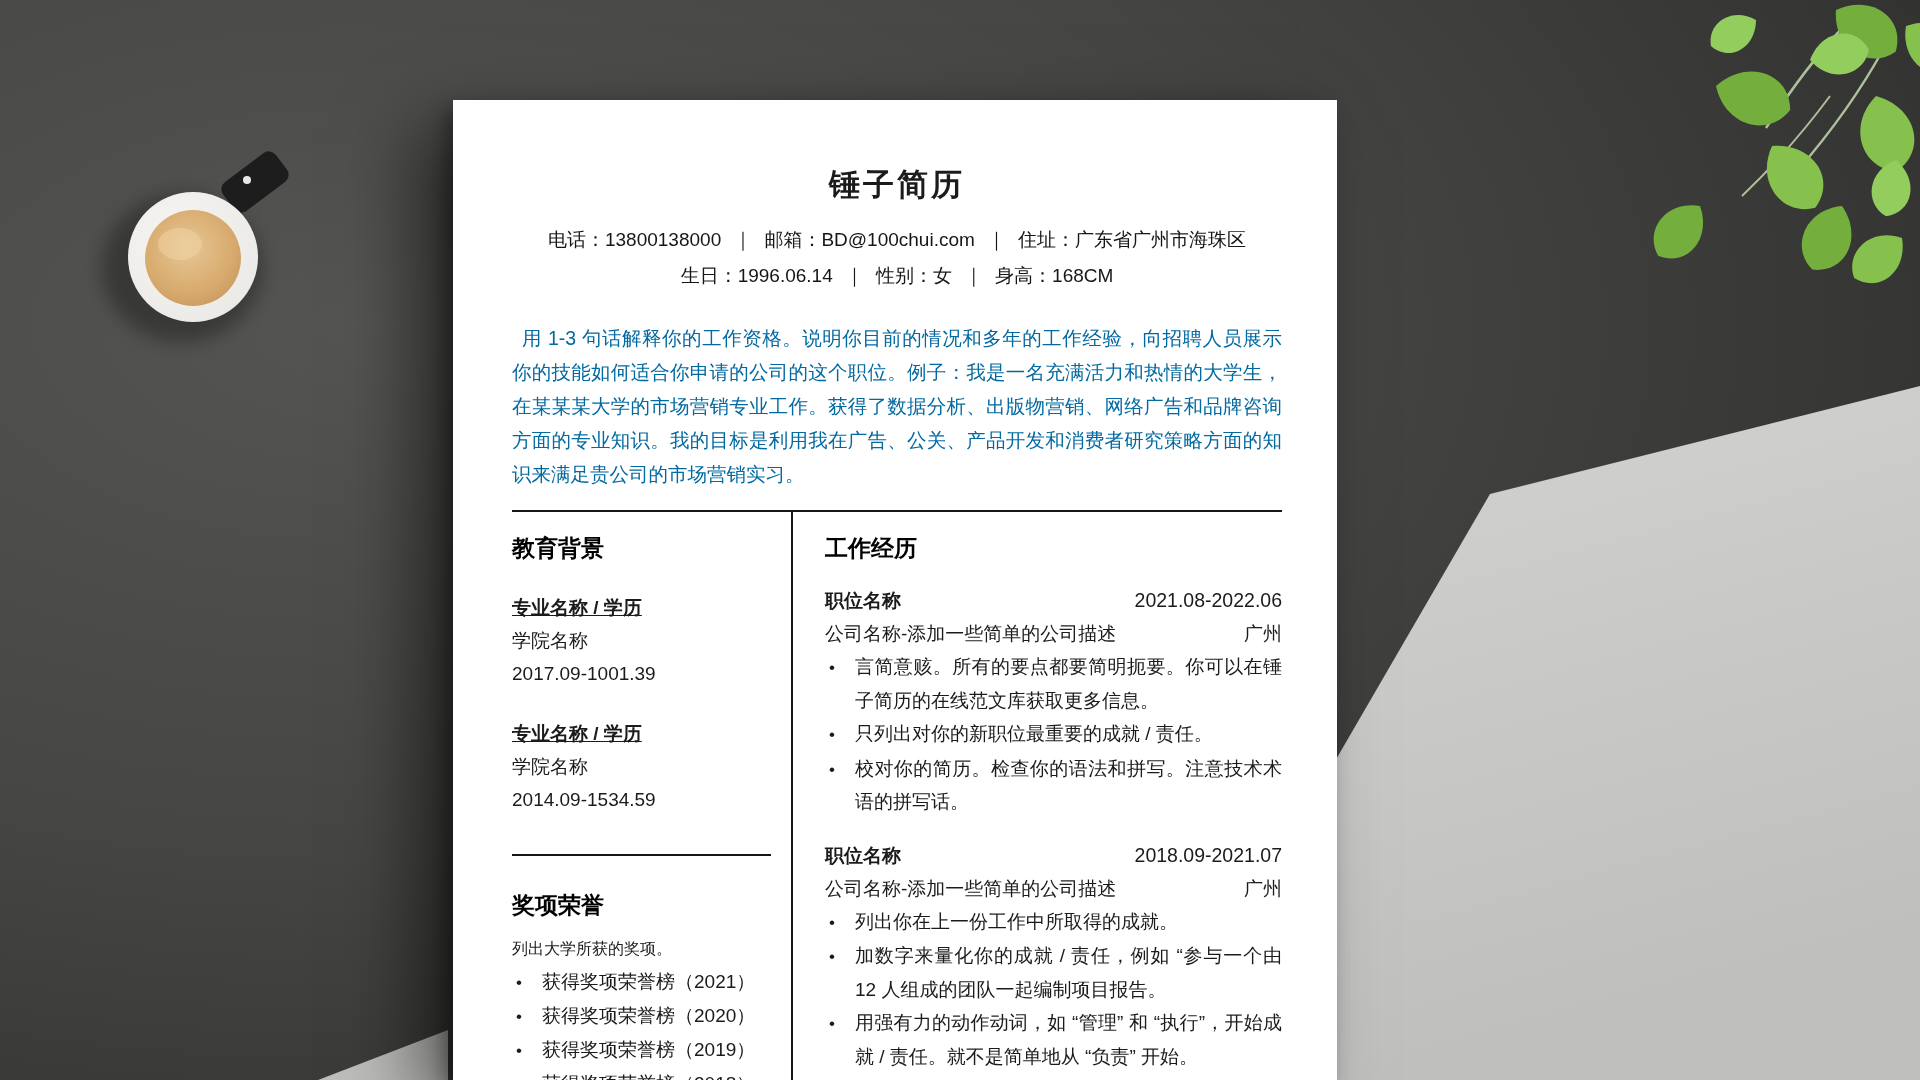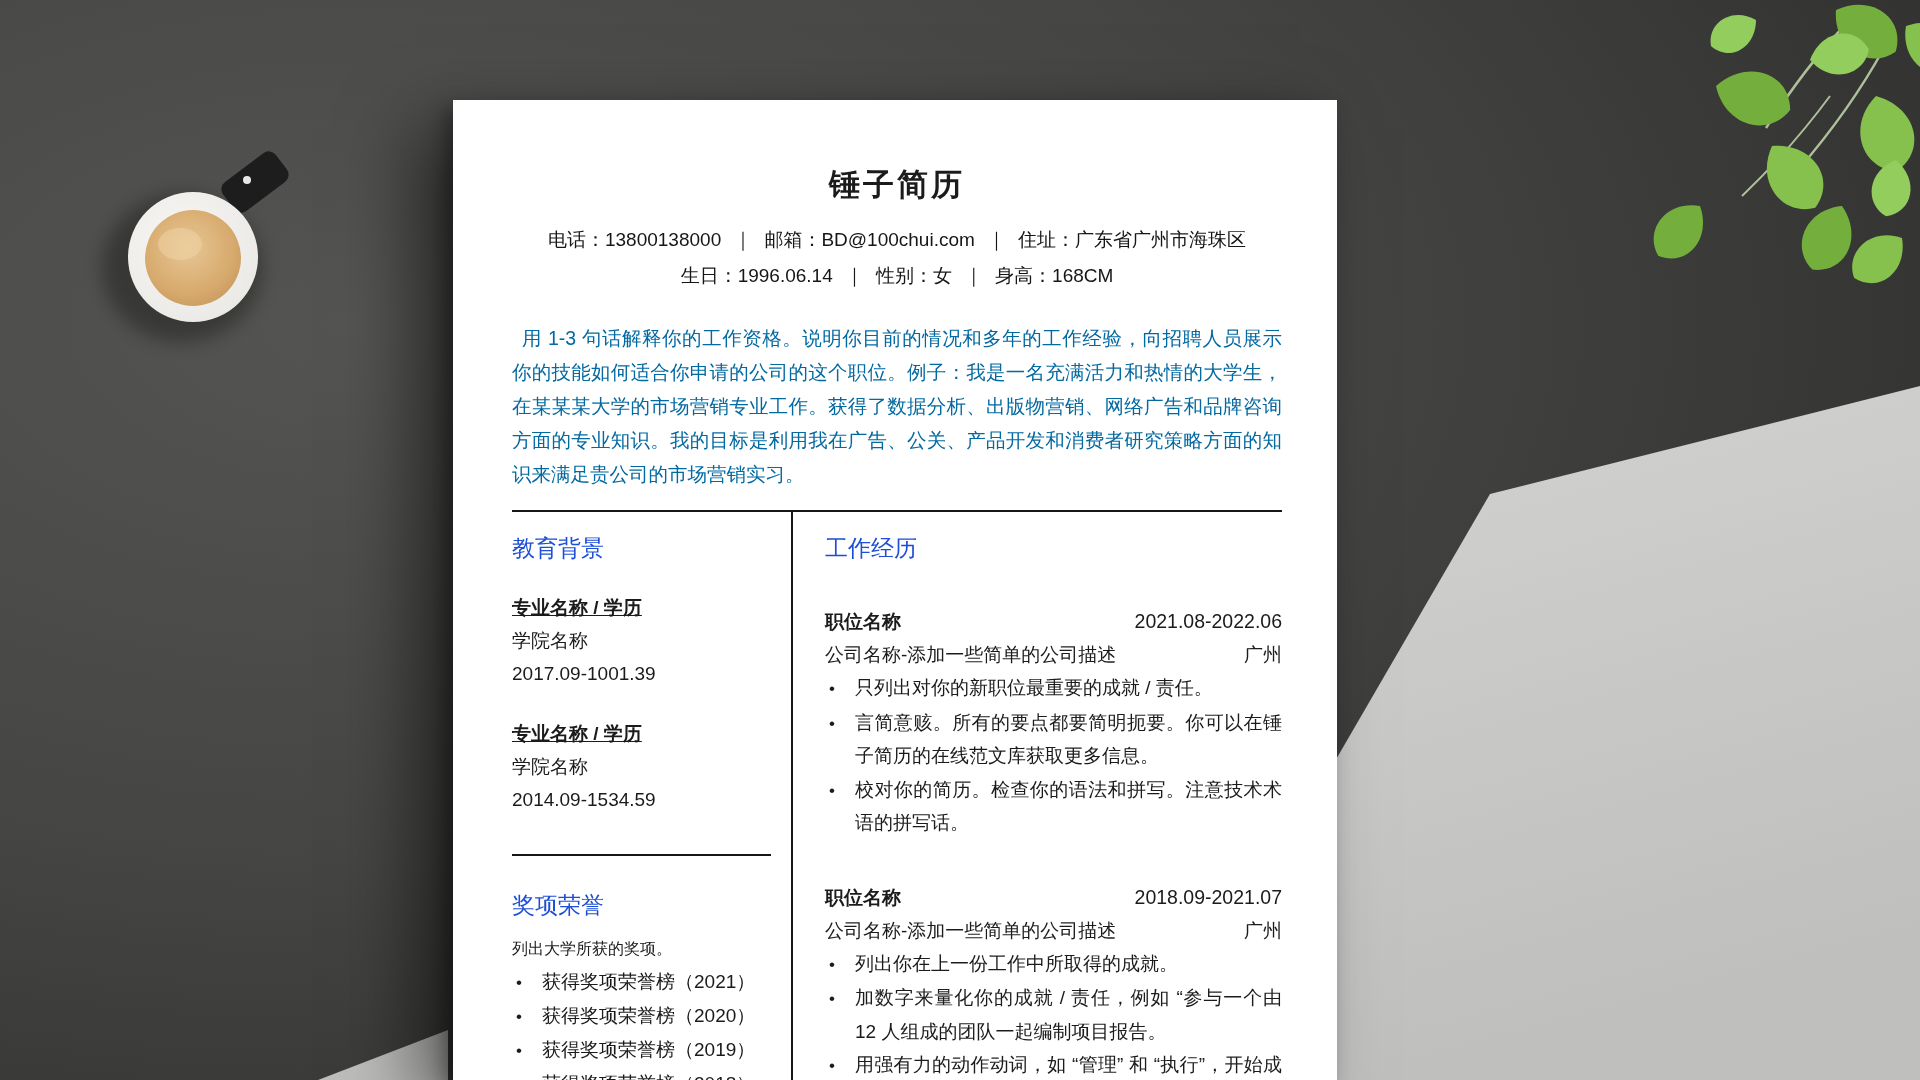--- a/index.html
+++ b/index.html
@@ -24,30 +24,30 @@
   .contact-line + .contact-line{margin-top:12px;}
   .sep{margin:0 7px;color:#161616;}
   .summary{
     margin-top:33px;font-size:19.5px;line-height:34px;text-align:justify;
     color:#0369a1;text-indent:10px;
   }
   .rule{border:none;border-top:2px solid #161616;margin:19px 0 0 0;}
   .columns{flex:1;display:flex;margin-top:0;min-height:0;}
   .col-left{flex:0 0 281px;border-right:2px solid #161616;padding-right:20px;box-sizing:border-box;}
   .col-right{flex:1;padding-left:32px;min-width:0;}
-  h2.section{font-size:23px;font-weight:400;margin:21px 0 0 0;color:#1d4ed8;}
+  h2.section{font-size:23px;font-weight:700;margin:21px 0 0 0;color:#000000;}
   .edu-entry{margin-top:27px;font-size:19px;line-height:33px;}
   .edu-degree{font-weight:700;text-decoration:underline;}
   .left-rule{border:none;border-top:2px solid #161616;margin:38px 0 0 0;}
   .awards-intro{margin-top:11px;font-size:16px;line-height:33px;}
   .bullet{display:flex;font-size:19px;line-height:33px;}
   .bullet .dot{flex:0 0 26px;text-align:left;padding-left:4px;}
   .bullet .dot::before{content:"•";font-size:17px;}
   .bullet .txt{flex:1;min-width:0;}
-  .job{margin-top:41px;}
+  .job{margin-top:20px;}
   .job-row{display:flex;justify-content:space-between;font-size:19px;line-height:33px;}
   .job-title{font-weight:700;}
   .job-period{font-size:19.5px;}
   .job .bullet{font-size:19px;line-height:33.5px;}
   .job .bullet .txt{text-align:justify;}
   .right-rule{border:none;border-top:2px solid #161616;margin:36px 0 0 0;}
 </style>
 </head>
 <body>
 
@@ -190,25 +190,25 @@
         <div class="job-row">
           <span class="job-title">职位名称</span>
           <span class="job-period">2021.08-2022.06</span>
         </div>
         <div class="job-row">
           <span>公司名称-添加一些简单的公司描述</span>
           <span>广州</span>
         </div>
         <div class="bullet">
           <span class="dot"></span>
+          <span class="txt">言简意赅。所有的要点都要简明扼要。你可以在锤子简历的在线范文库获取更多信息。</span>
+        </div>
+        <div class="bullet">
+          <span class="dot"></span>
           <span class="txt">只列出对你的新职位最重要的成就 / 责任。</span>
-        </div>
-        <div class="bullet">
-          <span class="dot"></span>
-          <span class="txt">言简意赅。所有的要点都要简明扼要。你可以在锤子简历的在线范文库获取更多信息。</span>
         </div>
         <div class="bullet">
           <span class="dot"></span>
           <span class="txt">校对你的简历。检查你的语法和拼写。注意技术术语的拼写话。</span>
         </div>
       </div>
 
       <div class="job">
         <div class="job-row">
           <span class="job-title">职位名称</span>

